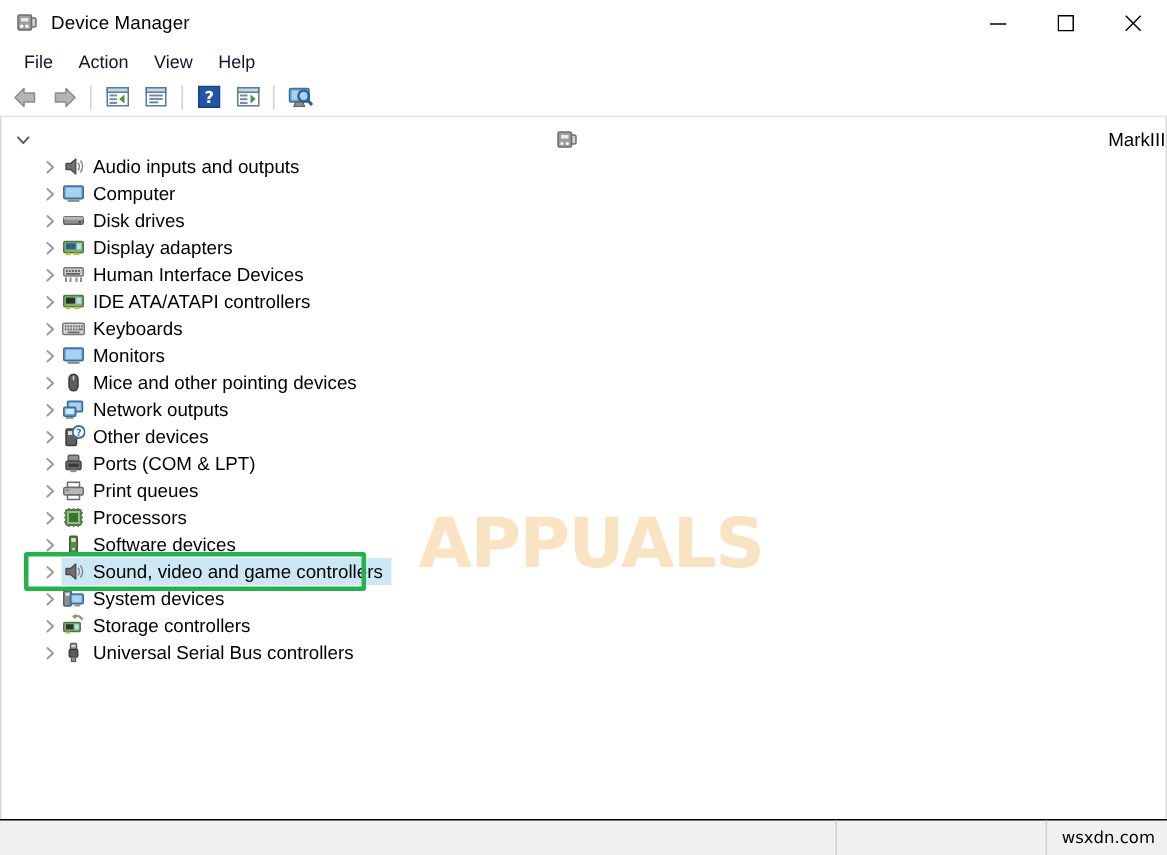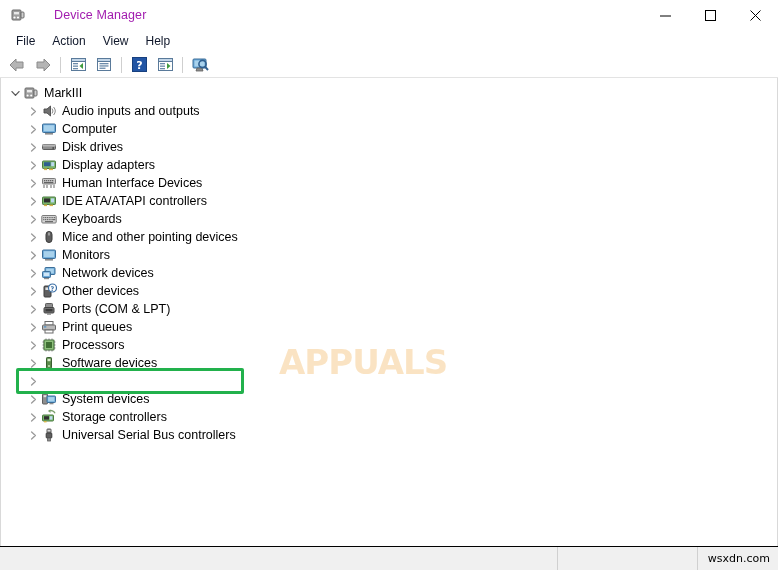--- a/index.html
+++ b/index.html
@@ -24,21 +24,21 @@
     display: flex; align-items: center;
     flex: 0 0 30px;
     position: relative;
   }
   .title-icon {
     width: 16px; height: 16px;
     margin-left: 10px; margin-right: 8px;
     position: relative; flex: 0 0 16px;
   }
   .title-text {
-    font-size: 12.5px; color: #a21caf; letter-spacing: .1px; margin-left: 20px;
+    font-size: 12.5px; color: #000000; letter-spacing: .1px;
   }
   .winbtns { position: absolute; right: 0; top: 0; height: 30px; display: flex; }
   .winbtn {
     width: 45px; height: 30px;
     display: flex; align-items: center; justify-content: center;
     color: #000;
   }
   .winbtn svg { display: block; }
 
   
@@ -92,21 +92,21 @@
     width: 16px; height: 18px;
     display: flex; align-items: center; justify-content: center;
     flex: 0 0 16px;
   }
   .node .ico {
     width: 16px; height: 16px;
     margin-right: 5px; flex: 0 0 16px;
     position: relative;
   }
   .node .lbl { line-height: 18px; }
-  .depth0 { padding-left: 6px; }
+  .depth0 { padding-left: 6px; justify-content: space-between; }
   .depth1 { padding-left: 24px; }
   .node.selected .selwrap {
     background: #cce8f4;
   }
   .selwrap {
     display: flex; align-items: center; height: 18px;
     padding-right: 6px;
   }
 
   
@@ -121,21 +121,21 @@
   
   .watermark {
     position: absolute;
     left: 278px; top: 252px;
     width: 222px; height: 64px;
     z-index: 1;
     opacity: .30;
     pointer-events: none;
   }
   .wm-text {
-    font-size: 34px; font-weight: bold;
+    font-size: 46px; font-weight: bold;
     color: #f0a63c;
     letter-spacing: -1px;
     line-height: 64px;
     font-family: "DejaVu Sans", sans-serif;
   }
 
   
   .statusbar {
     height: 24px; flex: 0 0 24px;
     background: #f0f0f0;
@@ -410,56 +410,56 @@
           </span>
         </div>
         <div class="node depth1">
           <span class="chev">
             <svg width="9" height="9" viewBox="0 0 9 9">
               <path d="M2.6 1 L6.4 4.5 L2.6 8" fill="none" stroke="#9a9a9a" stroke-width="1.3" stroke-linecap="round" stroke-linejoin="round"></path>
             </svg>
           </span>
           <span class="selwrap">
             <span class="ico"><svg width="16" height="16" viewBox="0 0 16 16">
-                <rect x="5" y="2.5" width="6" height="11" rx="3" fill="#5e5e5e" stroke="#3a3a3a" stroke-width="1"></rect>
-                <line x1="8" y1="3.5" x2="8" y2="6.5" stroke="#d8d8d8" stroke-width="1"></line>
-              </svg></span>
-            <span class="lbl">Mice and other pointing devices</span>
-          </span>
-        </div>
-        <div class="node depth1">
-          <span class="chev">
-            <svg width="9" height="9" viewBox="0 0 9 9">
-              <path d="M2.6 1 L6.4 4.5 L2.6 8" fill="none" stroke="#9a9a9a" stroke-width="1.3" stroke-linecap="round" stroke-linejoin="round"></path>
-            </svg>
-          </span>
-          <span class="selwrap">
-            <span class="ico"><svg width="16" height="16" viewBox="0 0 16 16">
                 <rect x="1.5" y="3" width="13" height="8.5" rx="1" fill="#6aa8d8" stroke="#3c6e99" stroke-width="1"></rect>
                 <rect x="2.8" y="4.2" width="10.4" height="6" fill="#a9d2ec"></rect>
                 <rect x="4" y="12" width="8" height="1.6" fill="#8d8d8d"></rect>
               </svg></span>
             <span class="lbl">Monitors</span>
+          </span>
+        </div>
+        <div class="node depth1">
+          <span class="chev">
+            <svg width="9" height="9" viewBox="0 0 9 9">
+              <path d="M2.6 1 L6.4 4.5 L2.6 8" fill="none" stroke="#9a9a9a" stroke-width="1.3" stroke-linecap="round" stroke-linejoin="round"></path>
+            </svg>
+          </span>
+          <span class="selwrap">
+            <span class="ico"><svg width="16" height="16" viewBox="0 0 16 16">
+                <rect x="5" y="2.5" width="6" height="11" rx="3" fill="#5e5e5e" stroke="#3a3a3a" stroke-width="1"></rect>
+                <line x1="8" y1="3.5" x2="8" y2="6.5" stroke="#d8d8d8" stroke-width="1"></line>
+              </svg></span>
+            <span class="lbl">Mice and other pointing devices</span>
           </span>
         </div>
         <div class="node depth1">
           <span class="chev">
             <svg width="9" height="9" viewBox="0 0 9 9">
               <path d="M2.6 1 L6.4 4.5 L2.6 8" fill="none" stroke="#9a9a9a" stroke-width="1.3" stroke-linecap="round" stroke-linejoin="round"></path>
             </svg>
           </span>
           <span class="selwrap">
             <span class="ico"><svg width="16" height="16" viewBox="0 0 16 16">
                 <rect x="4" y="2.5" width="10" height="7" rx="0.8" fill="#6aa8d8" stroke="#3c6e99" stroke-width="1"></rect>
                 <rect x="5.2" y="3.6" width="7.6" height="4.8" fill="#a9d2ec"></rect>
                 <rect x="1.5" y="6.5" width="8" height="6" rx="0.8" fill="#6aa8d8" stroke="#3c6e99" stroke-width="1"></rect>
                 <rect x="2.7" y="7.6" width="5.6" height="3.4" fill="#cfe6f7"></rect>
                 <rect x="3" y="13" width="5" height="1.2" fill="#8d8d8d"></rect>
               </svg></span>
-            <span class="lbl">Network devices</span>
+            <span class="lbl">Network outputs</span>
           </span>
         </div>
         <div class="node depth1">
           <span class="chev">
             <svg width="9" height="9" viewBox="0 0 9 9">
               <path d="M2.6 1 L6.4 4.5 L2.6 8" fill="none" stroke="#9a9a9a" stroke-width="1.3" stroke-linecap="round" stroke-linejoin="round"></path>
             </svg>
           </span>
           <span class="selwrap">
             <span class="ico"><svg width="16" height="16" viewBox="0 0 16 16">
@@ -532,20 +532,28 @@
                 <circle cx="8" cy="11" r="0.9" fill="#d7ecc9"></circle>
               </svg></span>
             <span class="lbl">Software devices</span>
           </span>
         </div>
         <div class="node depth1 selected" id="selected-node">
           <span class="chev">
             <svg width="9" height="9" viewBox="0 0 9 9">
               <path d="M2.6 1 L6.4 4.5 L2.6 8" fill="none" stroke="#9a9a9a" stroke-width="1.3" stroke-linecap="round" stroke-linejoin="round"></path>
             </svg>
+          </span>
+          <span class="selwrap">
+            <span class="ico"><svg width="16" height="16" viewBox="0 0 16 16">
+                <path d="M3 6 L6 6 L9.5 3 L9.5 13 L6 10 L3 10 Z" fill="#6f6f6f" stroke="#4a4a4a" stroke-width="0.9" stroke-linejoin="round"></path>
+                <path d="M11 5.5 A4 4 0 0 1 11 10.5" fill="none" stroke="#8a8a8a" stroke-width="1"></path>
+                <path d="M12.6 4 A6.2 6.2 0 0 1 12.6 12" fill="none" stroke="#8a8a8a" stroke-width="1"></path>
+              </svg></span>
+            <span class="lbl">Sound, video and game controllers</span>
           </span>
         </div>
         <div class="node depth1">
           <span class="chev">
             <svg width="9" height="9" viewBox="0 0 9 9">
               <path d="M2.6 1 L6.4 4.5 L2.6 8" fill="none" stroke="#9a9a9a" stroke-width="1.3" stroke-linecap="round" stroke-linejoin="round"></path>
             </svg>
           </span>
           <span class="selwrap">
             <span class="ico"><svg width="16" height="16" viewBox="0 0 16 16">

